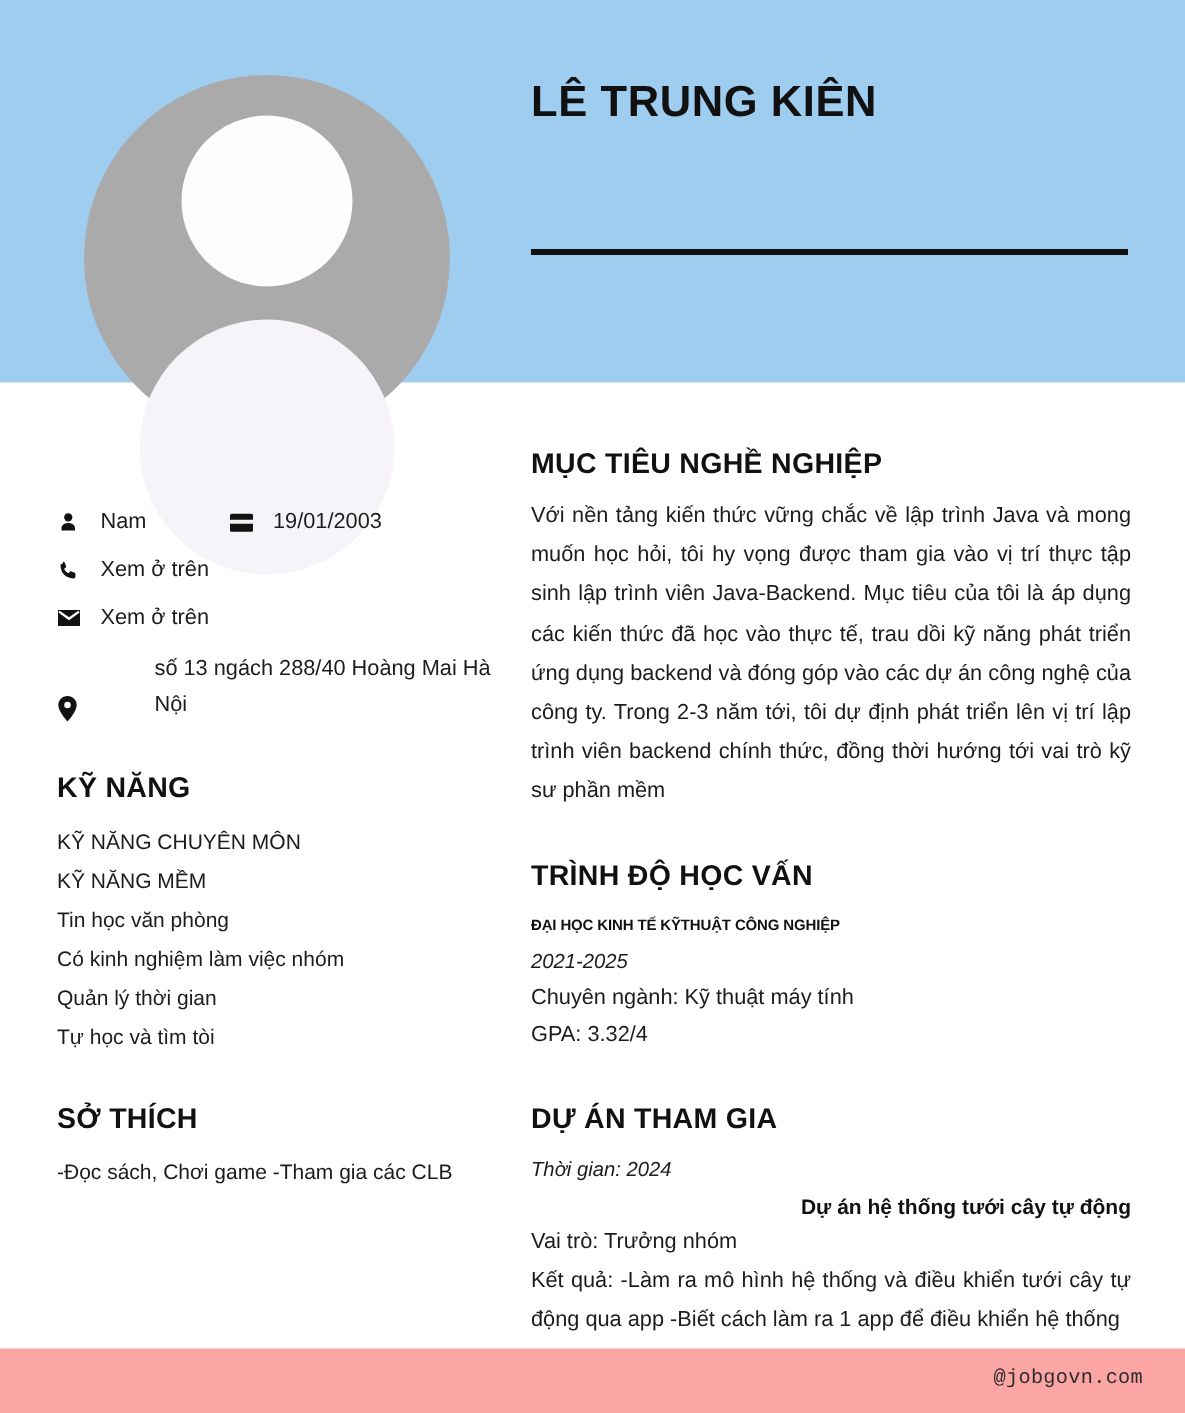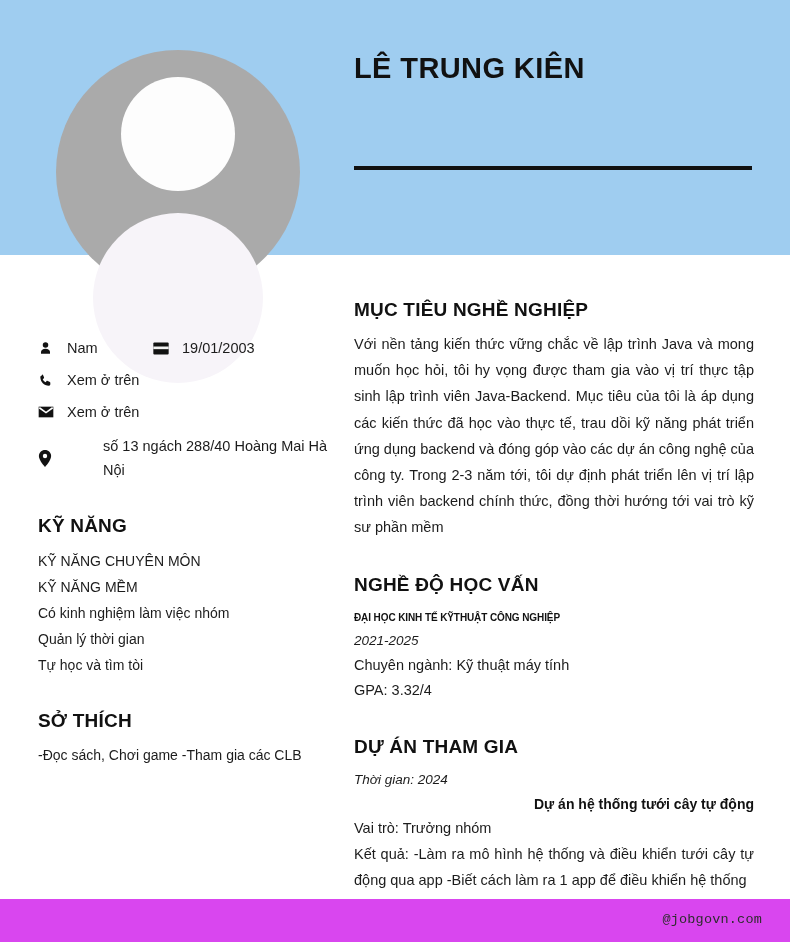--- a/index.html
+++ b/index.html
@@ -116,21 +116,21 @@
   }
 
   
   .contact-row {
     display: flex;
     align-items: flex-start;
     margin-bottom: 12px;
   }
   .contact-cell {
     display: flex;
-    align-items: center;
+    align-items: flex-end;
   }
   .contact-cell.gender { width: 115px; flex: none; }
   .ico {
     width: 18px;
     min-width: 18px;
     height: 20px;
     display: flex;
     align-items: center;
     justify-content: flex-start;
     margin-right: 11px;
@@ -222,21 +222,21 @@
     text-align: justify;
   }
 
   
   .footer-band {
     position: absolute;
     left: 0;
     bottom: 0;
     width: 790px;
     height: 43px;
-    background: #d946ef;
+    background: #fca5a5;
   }
   .footer-text {
     position: absolute;
     right: 28px;
     top: 13px;
     font-family: "Liberation Mono", "DejaVu Sans Mono", monospace;
     font-size: 13.5px;
     color: #2d2d2d;
     letter-spacing: 0.2px;
   }
@@ -313,41 +313,42 @@
         </svg>
       </span>
       <span class="contact-txt">số 13 ngách 288/40 Hoàng Mai Hà Nội</span>
     </div>
   </div>
 
   <div class="block-gap-skills">
     <div class="sec-title">KỸ NĂNG</div>
     <div class="skill-line">KỸ NĂNG CHUYÊN MÔN</div>
     <div class="skill-line">KỸ NĂNG MỀM</div>
+    <div class="skill-line">Tin học văn phòng</div>
     <div class="skill-line">Có kinh nghiệm làm việc nhóm</div>
     <div class="skill-line">Quản lý thời gian</div>
     <div class="skill-line">Tự học và tìm tòi</div>
   </div>
 
   <div class="block-gap-hobby">
     <div class="sec-title">SỞ THÍCH</div>
     <div class="hobby-line">-Đọc sách, Chơi game -Tham gia các CLB</div>
   </div>
 
 </div>
 
 <div class="col-right">
 
   <div>
     <div class="sec-title-r">MỤC TIÊU NGHỀ NGHIỆP</div>
     <p class="para">Với nền tảng kiến thức vững chắc về lập trình Java và mong muốn học hỏi, tôi hy vọng được tham gia vào vị trí thực tập sinh lập trình viên Java-Backend. Mục tiêu của tôi là áp dụng các kiến thức đã học vào thực tế, trau dồi kỹ năng phát triển ứng dụng backend và đóng góp vào các dự án công nghệ của công ty. Trong 2-3 năm tới, tôi dự định phát triển lên vị trí lập trình viên backend chính thức, đồng thời hướng tới vai trò kỹ sư phần mềm</p>
   </div>
 
   <div class="edu-block">
-    <div class="sec-title-r">NGHỀ ĐỘ HỌC VẤN</div>
+    <div class="sec-title-r">TRÌNH ĐỘ HỌC VẤN</div>
     <div class="inst">ĐẠI HỌC KINH TẾ KỸTHUẬT CÔNG NGHIỆP</div>
     <div class="ital">2021-2025</div>
     <div class="plain">Chuyên ngành: Kỹ thuật máy tính</div>
     <div class="plain">GPA: 3.32/4</div>
   </div>
 
   <div class="proj-block">
     <div class="sec-title-r">DỰ ÁN THAM GIA</div>
     <div class="ital">Thời gian: 2024</div>
     <div class="bold-line">Dự án hệ thống tưới cây tự động</div>

